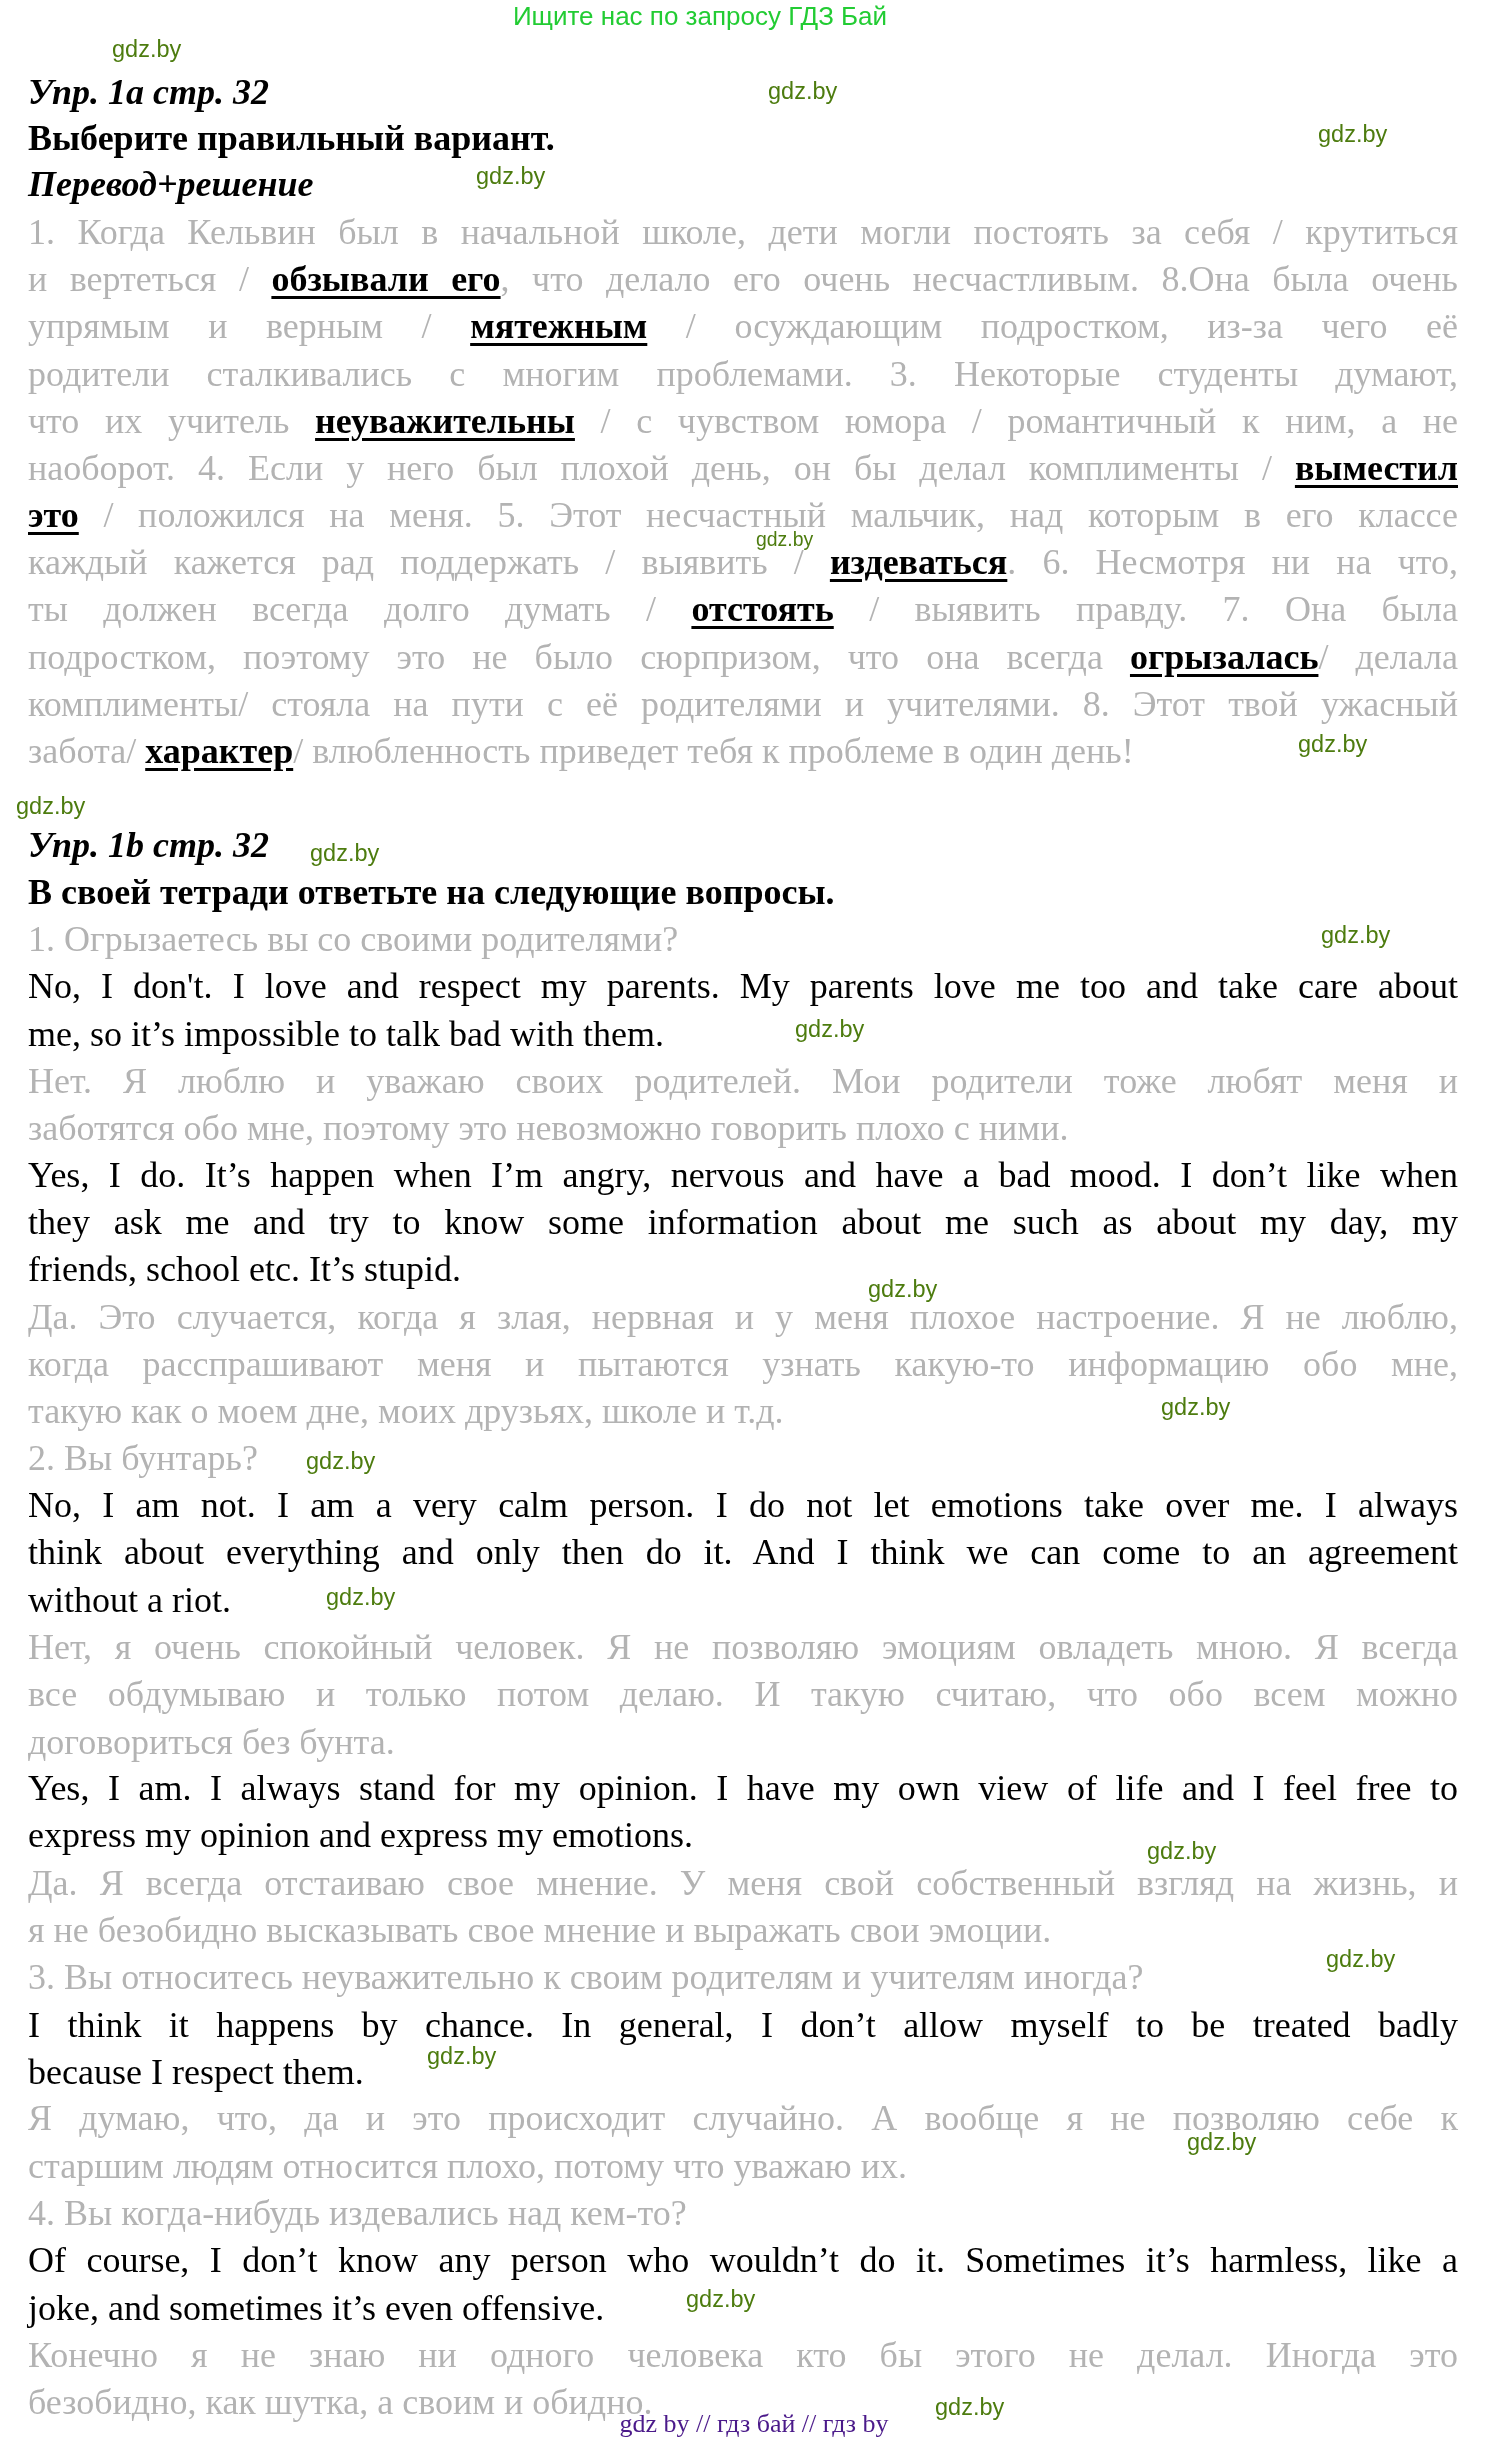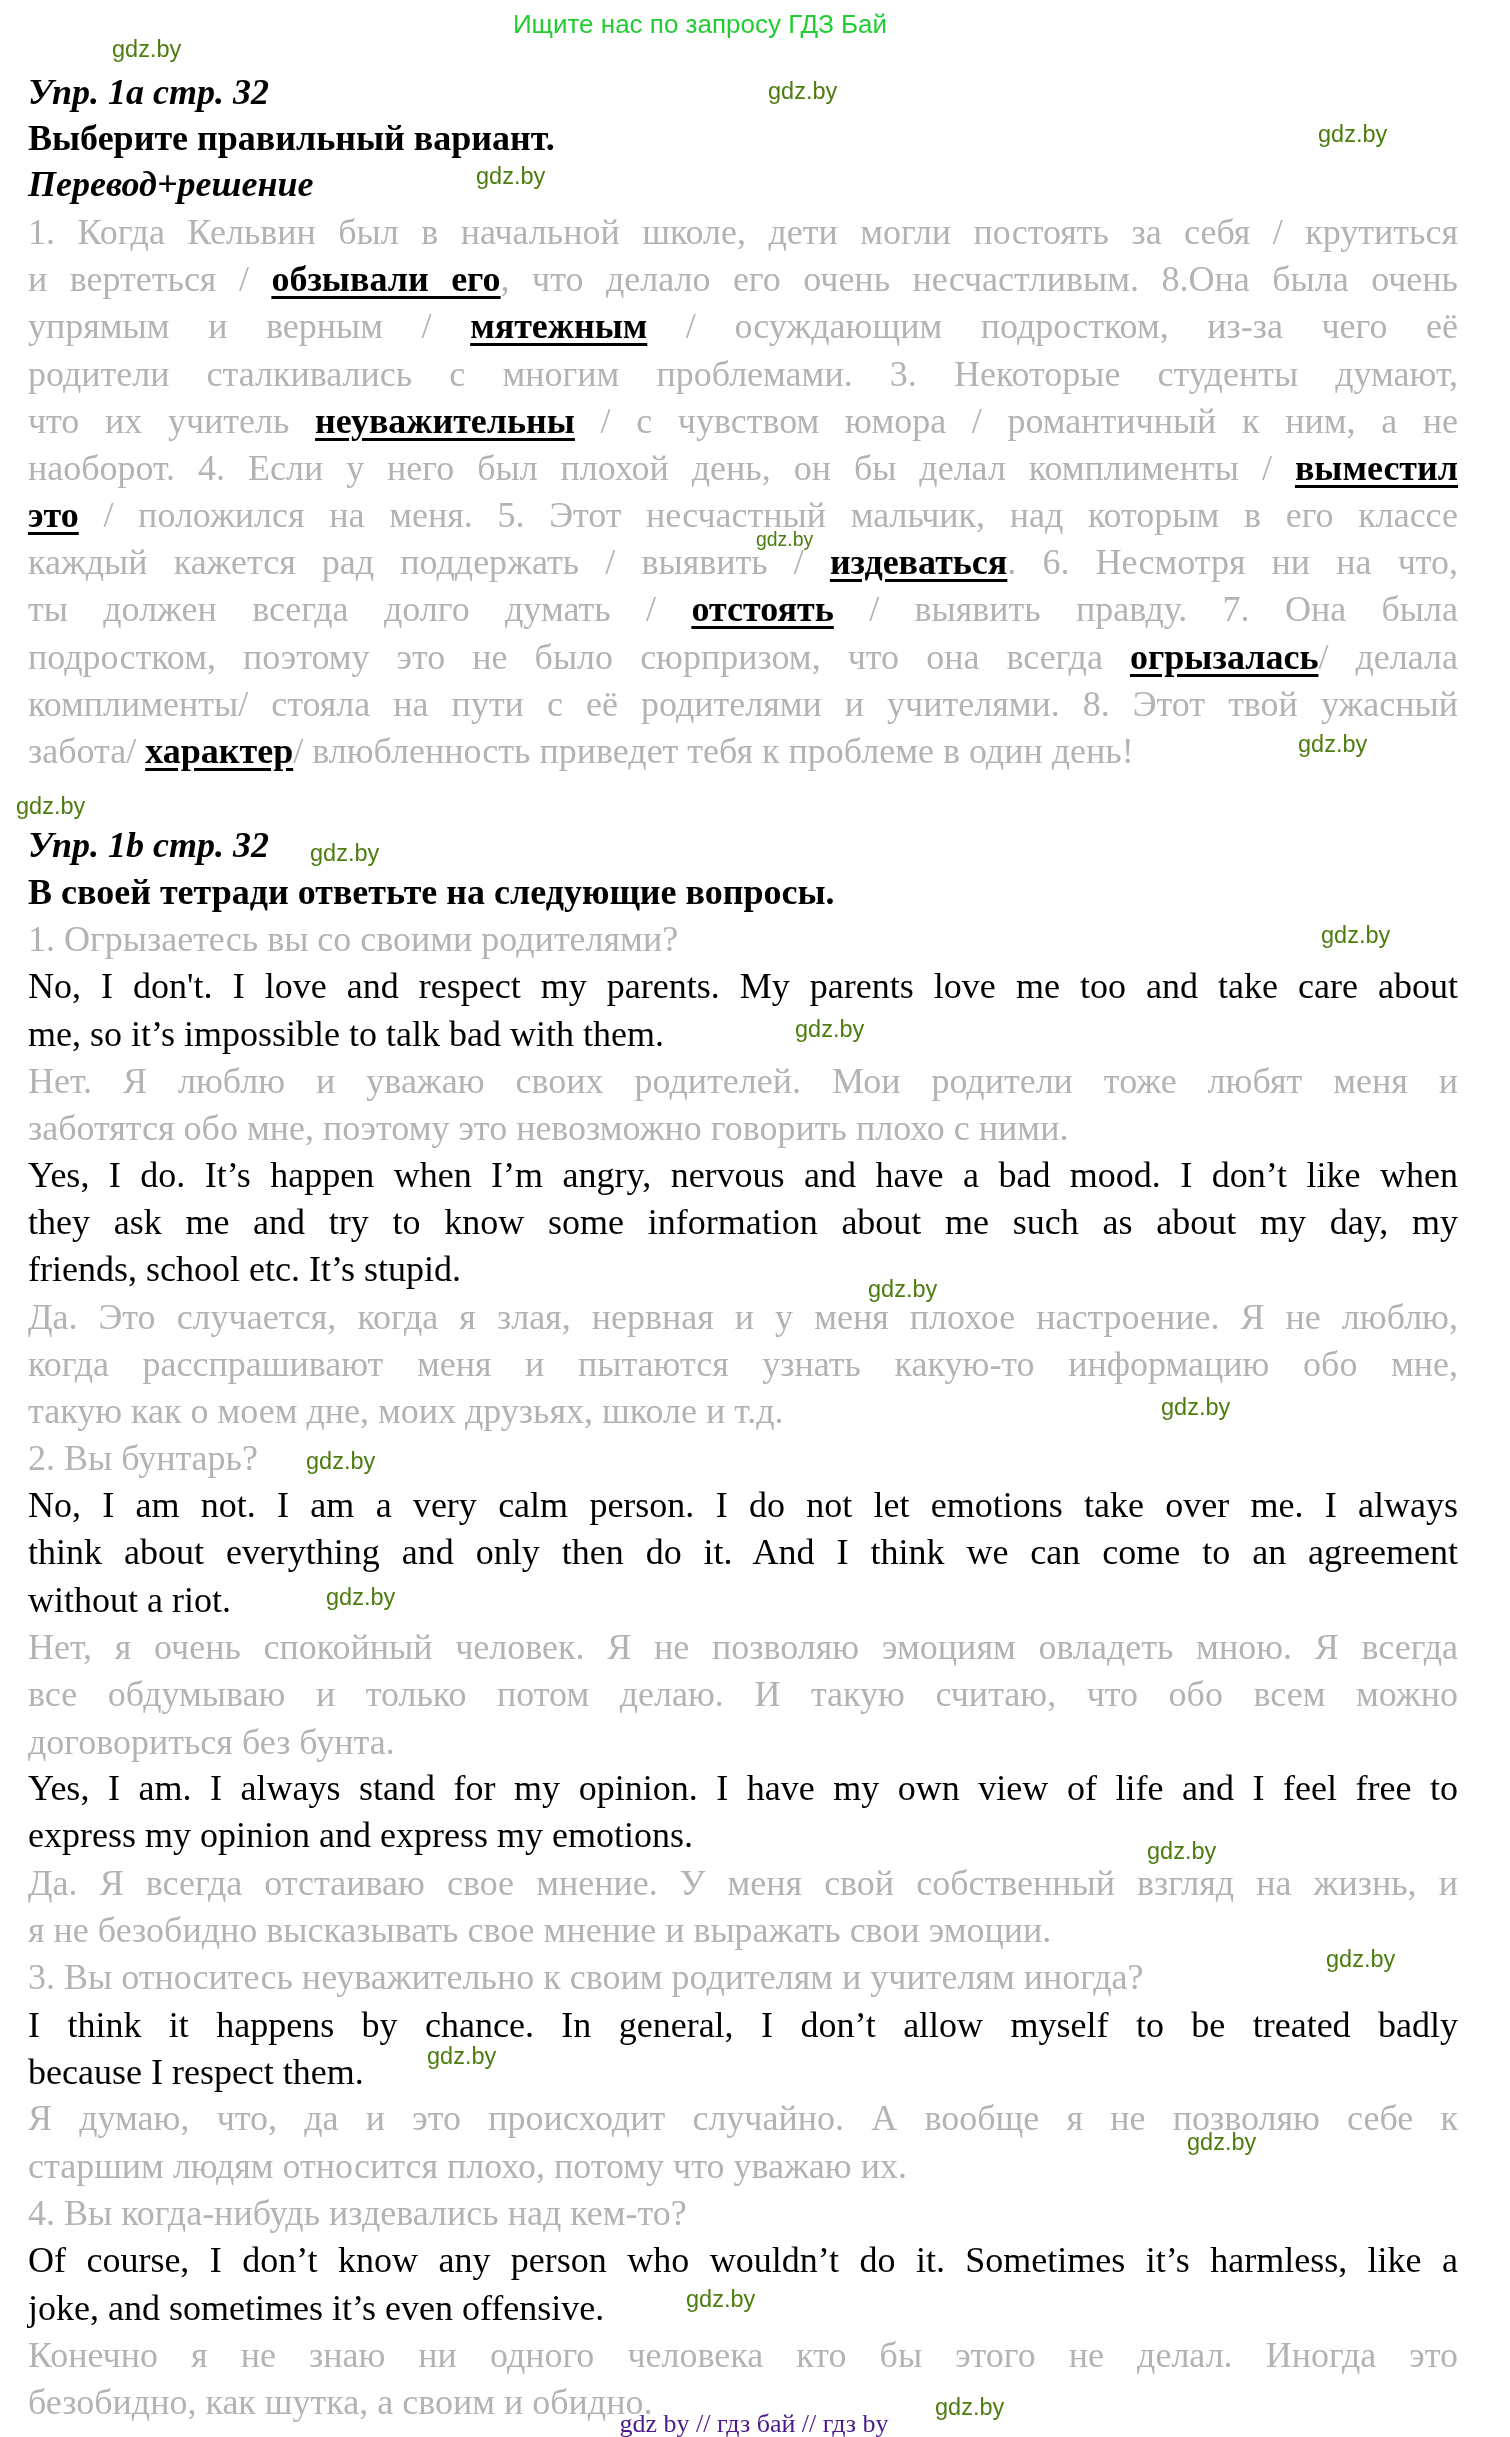--- a/index.html
+++ b/index.html
@@ -1,17 +1,17 @@
 <!DOCTYPE html>
 <html style="font-size:13px"><head>
 <meta charset="utf-8">
 <style>
   html, body { margin:0; padding:0; background:#ffffff; }
   body { width:1511px; height:2438px; position:relative; overflow:hidden; }
-  .banner { position:absolute; top:9px; left:0; width:1400px; text-align:center; font-family:"Liberation Sans", sans-serif; font-size:26px; line-height:31px; color:#22cc33; }
+  .banner { position:absolute; top:1px; left:0; width:1400px; text-align:center; font-family:"Liberation Sans", sans-serif; font-size:26px; line-height:31px; color:#22cc33; }
   .footer { position:absolute; top:2409px; left:0; width:1508px; text-align:center; font-family:Liberation Serif, serif; font-size:26px; line-height:29px; color:#4b1a8a; }
   .wm { position:absolute; font-family:"Liberation Sans", sans-serif; font-size:23.5px; line-height:26px; color:#4d7c0f; white-space:nowrap; }
   .line { position:absolute; left:28px; width:1430px; font-family:"Liberation Serif", serif; font-size:36px; line-height:45px; white-space:nowrap; text-align:justify; text-align-last:justify; }
   .line.last { text-align:right; text-align-last:left; }
   .h-ital { font-family:"Liberation Serif", serif; font-weight:bold; font-style:italic; color:#000; }
   .h-bold { font-family:"Liberation Serif", serif; font-weight:bold; color:#000; }
   .gray { color:#b3b3b3; }
   .black { color:#000; }
   .ans { color:#000; font-weight:bold; text-decoration:underline; text-decoration-thickness:3.2px; text-underline-offset:4.9px; }
 </style>

